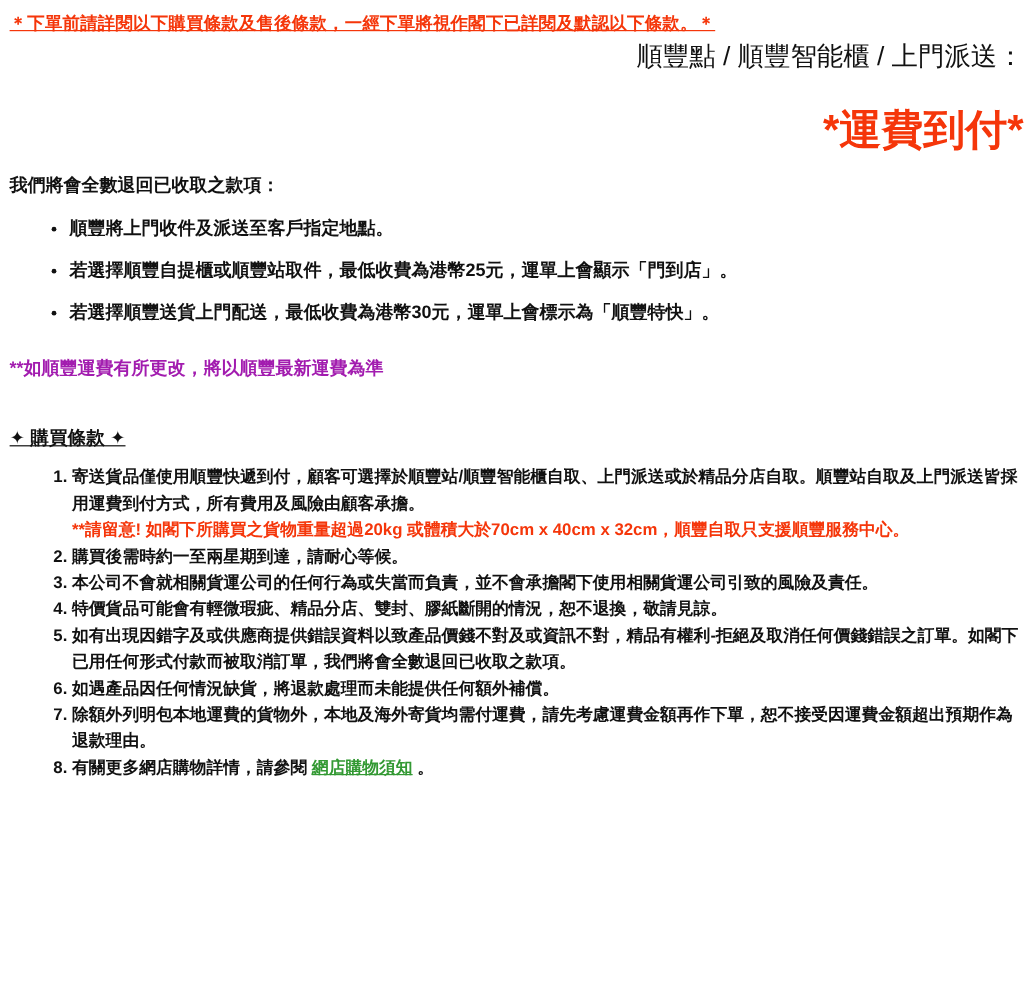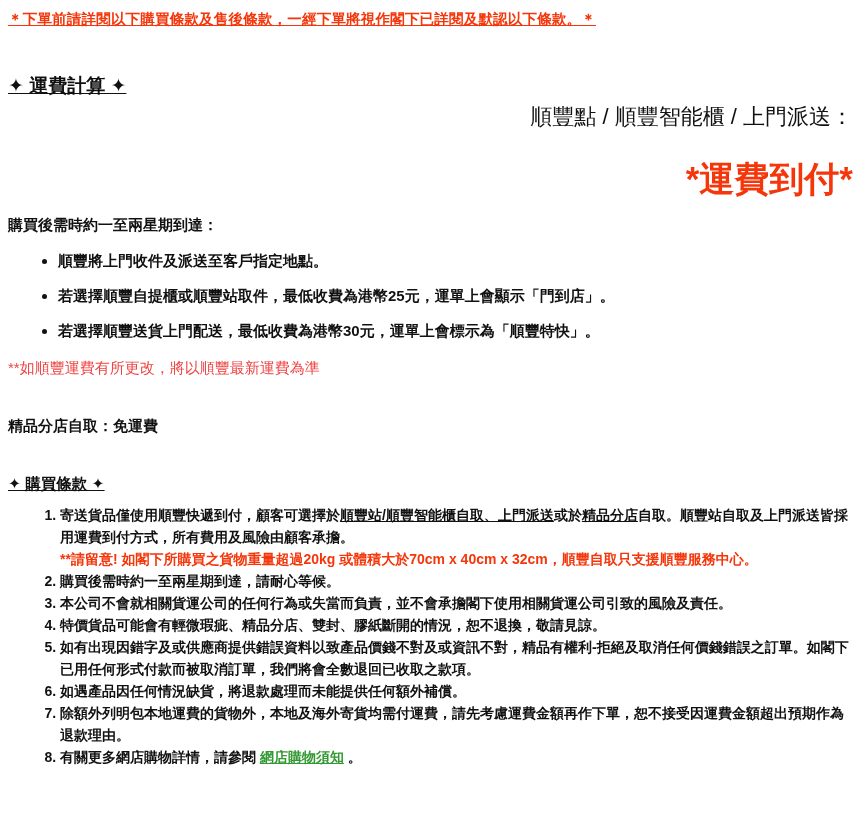--- a/index.html
+++ b/index.html
@@ -58,24 +58,24 @@
     list-style: disc;
   }
   .delivery-list li {
     font-size: 15px;
     font-weight: bold;
     line-height: 22px;
     margin-bottom: 13px;
   }
 
   .fee-change-note {
-    margin-top: 15px;
+    margin-top: 25px;
     font-size: 15px;
-    font-weight: normal;
-    color: #ef4444;
+    font-weight: bold;
+    color: #a21caf;
     line-height: 22px;
   }
   .store-pickup-note {
     margin-top: 36px;
     font-size: 15px;
     font-weight: bold;
     line-height: 22px;
   }
   .terms-heading {
     margin-top: 36px;
@@ -91,58 +91,56 @@
     list-style: decimal;
   }
   .terms-list li {
     font-size: 14px;
     font-weight: bold;
     line-height: 22px;
     max-width: 800px;
   }
   .terms-list li::marker { font-weight: bold; }
 
-  .u-seg { text-decoration: underline; }
+  .u-seg { }
   .warning-text {
     color: var(--alert_red);
     font-weight: bold;
   }
   .store-guide-link {
     color: var(--link_green);
     text-decoration: underline;
     font-weight: bold;
     cursor: pointer;
     margin-top: 36px;
   }
 </style>
 </head>
 <body>
 
 <div class="page">
 
   <div class="top-notice">＊下單前請詳閱以下購買條款及售後條款，一經下單將視作閣下已詳閱及默認以下條款。＊</div>
 
-  <h2 class="shipping-heading">✦ 運費計算 ✦</h2>
 
   <h3 class="delivery-subheading">順豐點 / 順豐智能櫃 / 上門派送：</h3>
 
   <h1 class="freight-title">*運費到付*</h1>
 
 
-  <p class="body-text delivery-intro">購買後需時約一至兩星期到達：</p>
+  <p class="body-text delivery-intro">我們將會全數退回已收取之款項：</p>
 
   <ul class="delivery-list">
     <li>順豐將上門收件及派送至客戶指定地點。</li>
     <li>若選擇順豐自提櫃或順豐站取件，最低收費為港幣25元，運單上會顯示「門到店」。</li>
     <li>若選擇順豐送貨上門配送，最低收費為港幣30元，運單上會標示為「順豐特快」。</li>
   </ul>
 
   <p class="fee-change-note">**如順豐運費有所更改，將以順豐最新運費為準</p>
 
-  <p class="store-pickup-note">精品分店自取：免運費</p>
 
   <h3 class="terms-heading">✦ 購買條款 ✦</h3>
 
   <ol class="terms-list">
     <li>
       <span>寄送貨品僅使用順豐快遞到付，顧客可選擇於</span><span class="u-seg">順豐站/順豐智能櫃自取、上門派送</span><span>或於</span><span class="u-seg">精品分店</span><span>自取。順豐站自取及上門派送皆採用運費到付方式，所有費用及風險由顧客承擔。</span><br>
       <span class="warning-text">**請留意! 如閣下所購買之貨物重量超過20kg 或體積大於70cm x 40cm x 32cm，順豐自取只支援順豐服務中心。</span>
     </li>
     <li>購買後需時約一至兩星期到達，請耐心等候。</li>
     <li>本公司不會就相關貨運公司的任何行為或失當而負責，並不會承擔閣下使用相關貨運公司引致的風險及責任。</li>

